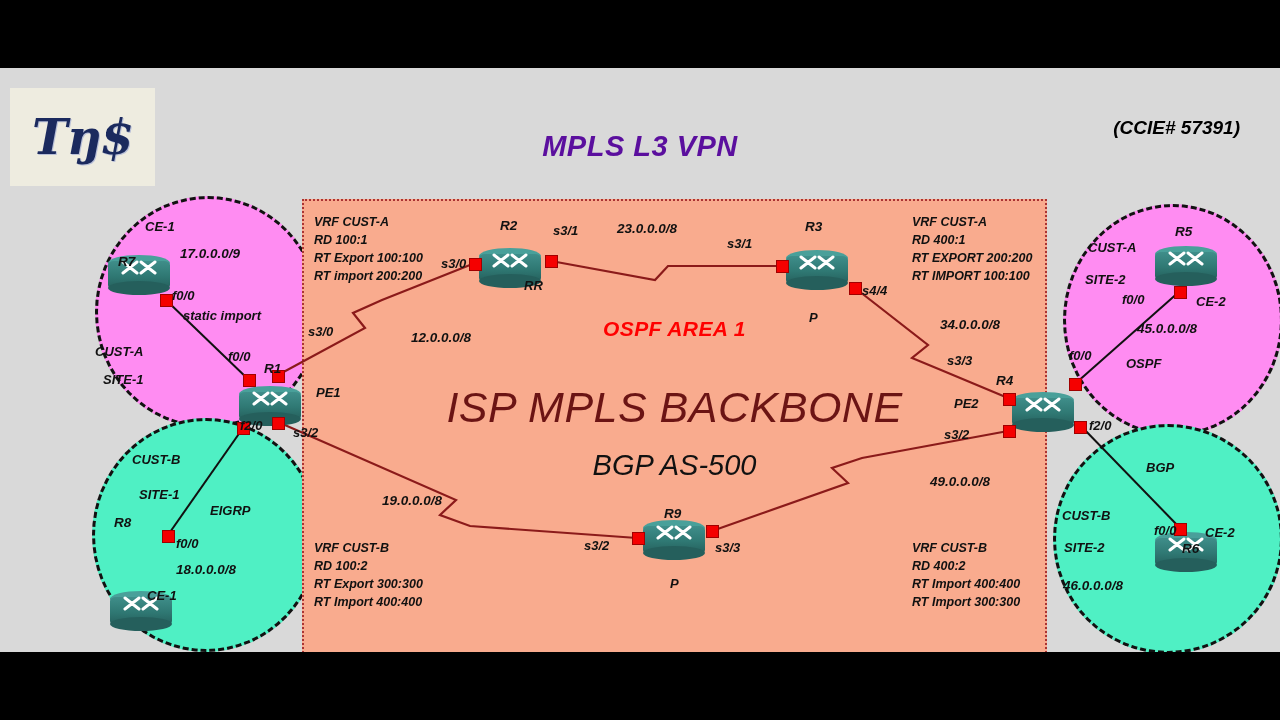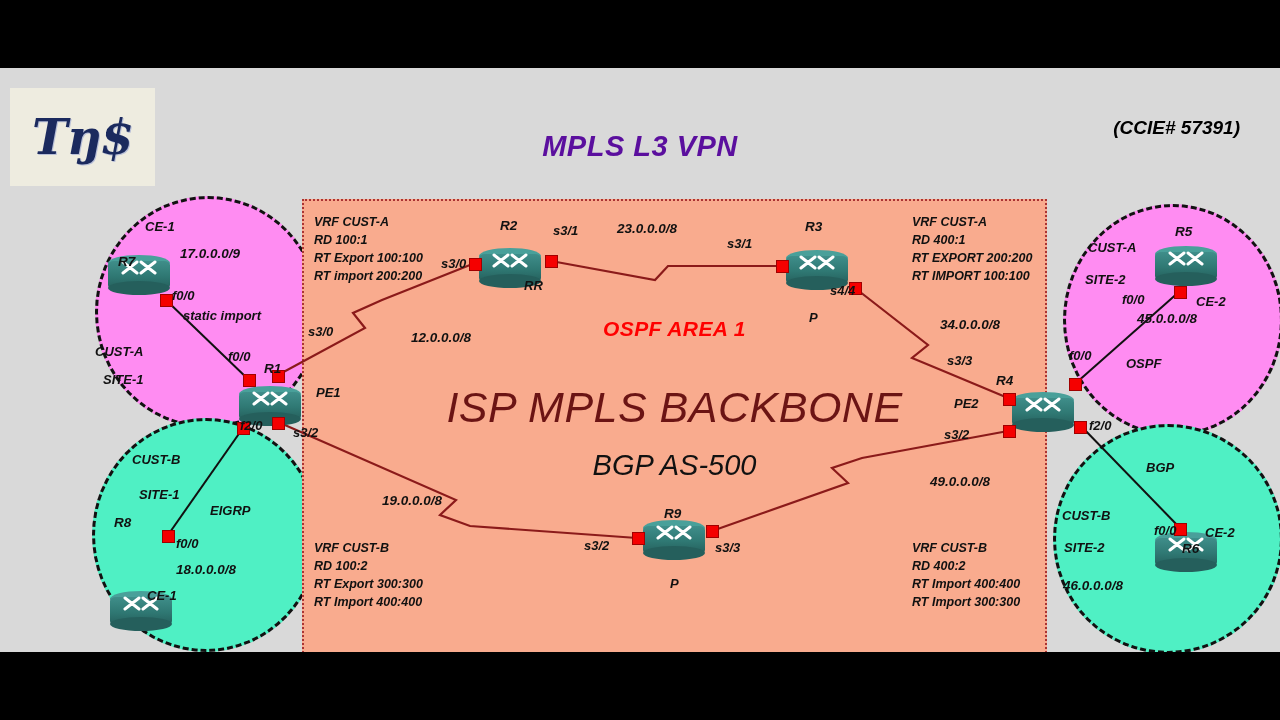--- a/index.html
+++ b/index.html
@@ -304,40 +304,40 @@
     <div class="lbl" style="left:308px;top:256px">s3/0</div>
     <div class="lbl net" style="left:411px;top:262px">12.0.0.0/8</div>
     <div class="lbl" style="left:441px;top:188px">s3/0</div>
     <div class="lbl rtr" style="left:500px;top:150px">R2</div>
     <div class="lbl" style="left:524px;top:210px">RR</div>
     <div class="lbl" style="left:553px;top:155px">s3/1</div>
     <div class="lbl net" style="left:617px;top:153px">23.0.0.0/8</div>
     <div class="lbl" style="left:727px;top:168px">s3/1</div>
     <div class="lbl rtr" style="left:805px;top:151px">R3</div>
     <div class="lbl" style="left:809px;top:242px">P</div>
-    <div class="lbl" style="left:830px;top:215px">s4/4</div>
+    <div class="lbl" style="left:862px;top:215px">s4/4</div>
     <div class="lbl net" style="left:940px;top:249px">34.0.0.0/8</div>
     <div class="lbl" style="left:947px;top:285px">s3/3</div>
     <div class="lbl rtr" style="left:996px;top:305px">R4</div>
     <div class="lbl" style="left:954px;top:328px">PE2</div>
     <div class="lbl" style="left:293px;top:357px">s3/2</div>
     <div class="lbl net" style="left:382px;top:425px">19.0.0.0/8</div>
     <div class="lbl" style="left:584px;top:470px">s3/2</div>
     <div class="lbl rtr" style="left:664px;top:438px">R9</div>
     <div class="lbl" style="left:670px;top:508px">P</div>
     <div class="lbl" style="left:715px;top:472px">s3/3</div>
     <div class="lbl net" style="left:930px;top:406px">49.0.0.0/8</div>
     <div class="lbl" style="left:944px;top:359px">s3/2</div>
 
     <div class="lbl rtr" style="left:1175px;top:156px">R5</div>
     <div class="lbl" style="left:1088px;top:172px">CUST-A</div>
     <div class="lbl" style="left:1085px;top:204px">SITE-2</div>
     <div class="lbl" style="left:1122px;top:224px">f0/0</div>
     <div class="lbl" style="left:1196px;top:226px">CE-2</div>
-    <div class="lbl net" style="left:1137px;top:243px">45.0.0.0/8</div>
+    <div class="lbl net" style="left:1137px;top:253px">45.0.0.0/8</div>
     <div class="lbl" style="left:1069px;top:280px">f0/0</div>
     <div class="lbl" style="left:1126px;top:288px">OSPF</div>
 
     <div class="lbl" style="left:1089px;top:350px">f2/0</div>
     <div class="lbl" style="left:1146px;top:392px">BGP</div>
     <div class="lbl" style="left:1062px;top:440px">CUST-B</div>
     <div class="lbl" style="left:1154px;top:455px">f0/0</div>
     <div class="lbl" style="left:1205px;top:457px">CE-2</div>
     <div class="lbl" style="left:1064px;top:472px">SITE-2</div>
     <div class="lbl rtr" style="left:1182px;top:473px">R6</div>

